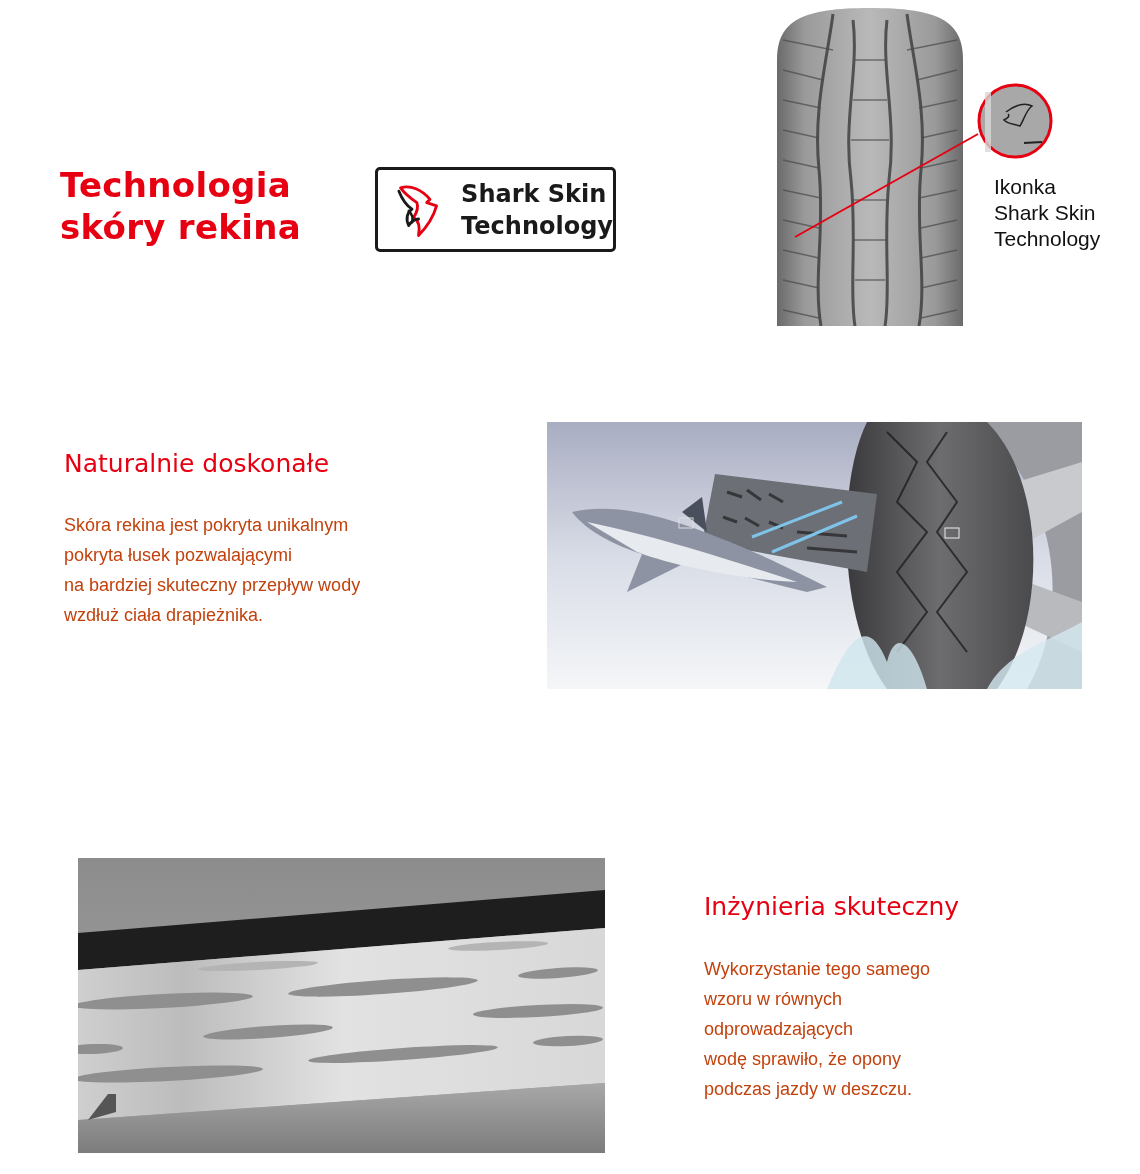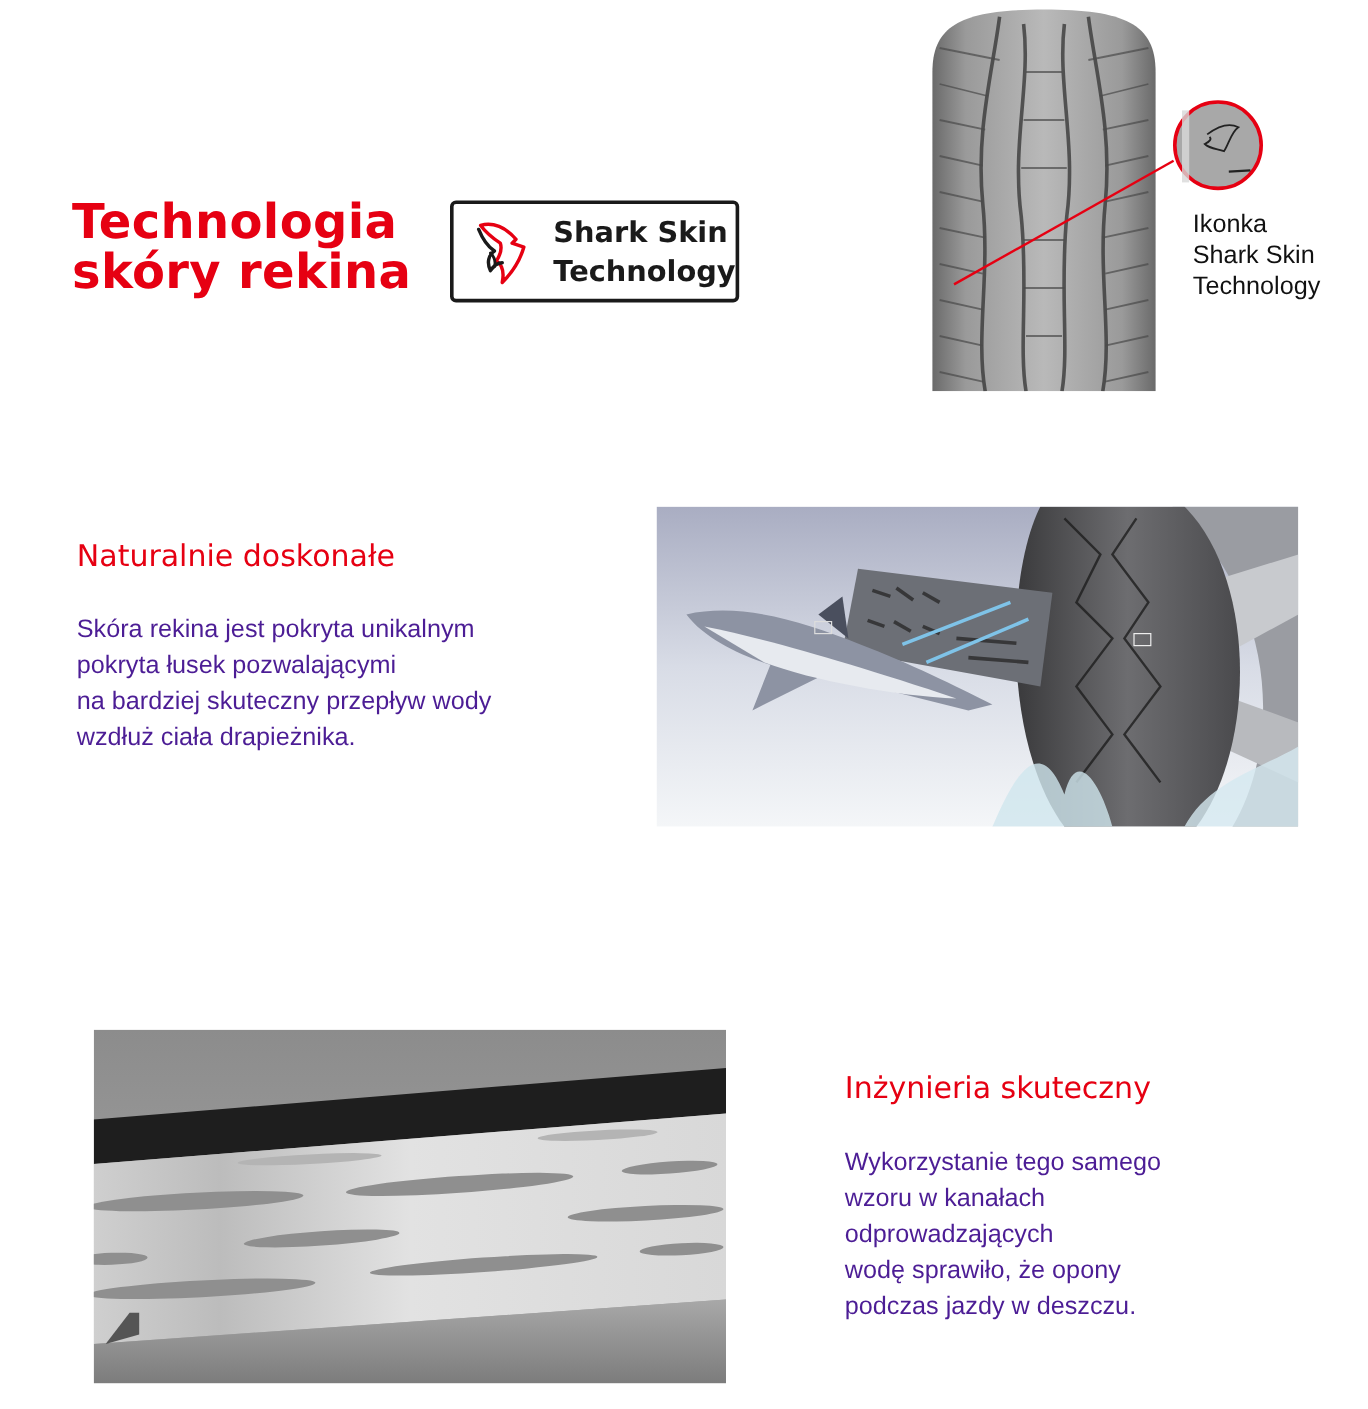--- a/index.html
+++ b/index.html
@@ -5,21 +5,21 @@
     * { box-sizing: border-box; margin: 0; padding: 0; }
     html, body { width: 1140px; height: 1174px; background: #ffffff; overflow: hidden; }
     body { position: relative; font-family: "Liberation Sans", sans-serif; color: #111; }
 
     .abs { position: absolute; }
 
     
     .main-title {
       left: 60px; top: 164px; width: 300px;
       color: #e60012; font-family: "DejaVu Sans", sans-serif;
-      font-weight: bold; font-size: 40px; line-height: 42px; letter-spacing: 0.3px;
+      font-weight: bold; font-size: 34px; line-height: 42px; letter-spacing: 0.3px;
     }
     .badge {
       left: 375px; top: 167px; width: 241px; height: 85px;
       border: 3px solid #1a1a1a; border-radius: 5px; background: #fff;
       display: flex; align-items: center;
     }
     .badge-logo { width: 60px; height: 70px; margin-left: 16px; }
     .badge-text {
       margin-left: 18px; font-family: "DejaVu Sans", sans-serif; font-weight: bold;
       font-size: 24px; line-height: 32px; color: #1a1a1a;
@@ -32,21 +32,21 @@
       left: 956px; top: 174px; width: 150px;
       font-size: 21px; line-height: 26px; color: #111; margin-left: 38px;
     }
     .callout-label span { display: block; }
 
     
     .h2 {
       color: #e60012; font-family: "DejaVu Sans", sans-serif; font-weight: normal;
       font-size: 25px; line-height: 32px;
     }
-    .body-text { font-size: 21px; line-height: 30px; color: #4c1d95; }
+    .body-text { font-size: 18px; line-height: 30px; color: #c2410c; }
     .body-text span { display: block; }
 
     .s2-title { left: 64px; top: 448px; }
     .s2-text { left: 64px; top: 510px; width: 450px; }
     .s2-image { left: 547px; top: 422px; width: 535px; height: 267px; overflow: hidden; }
 
     
     .s3-image { left: 78px; top: 858px; width: 527px; height: 295px; overflow: hidden; }
     .s3-title { left: 704px; top: 891px; }
     .s3-text { left: 704px; top: 954px; width: 400px; }
@@ -230,17 +230,17 @@
       <ellipse cx="180" cy="108" rx="60" ry="4" transform="rotate(-3 180 108)"></ellipse>
       <ellipse cx="420" cy="88" rx="50" ry="4" transform="rotate(-3 420 88)"></ellipse>
     </g>
     <path d="M10 262 L30 236 L38 236 L38 254 Z" fill="#555"></path>
   </svg>
 </div>
 
 <h2 class="abs h2 s3-title">Inżynieria skuteczny</h2>
 <div class="abs body-text s3-text">
   <span>Wykorzystanie tego samego</span>
-  <span>wzoru w kanałach</span>
+  <span>wzoru w równych</span>
   <span>odprowadzających</span>
   <span>wodę sprawiło, że opony</span>
   <span>podczas jazdy w deszczu.</span>
 </div>
 
 </body></html>

